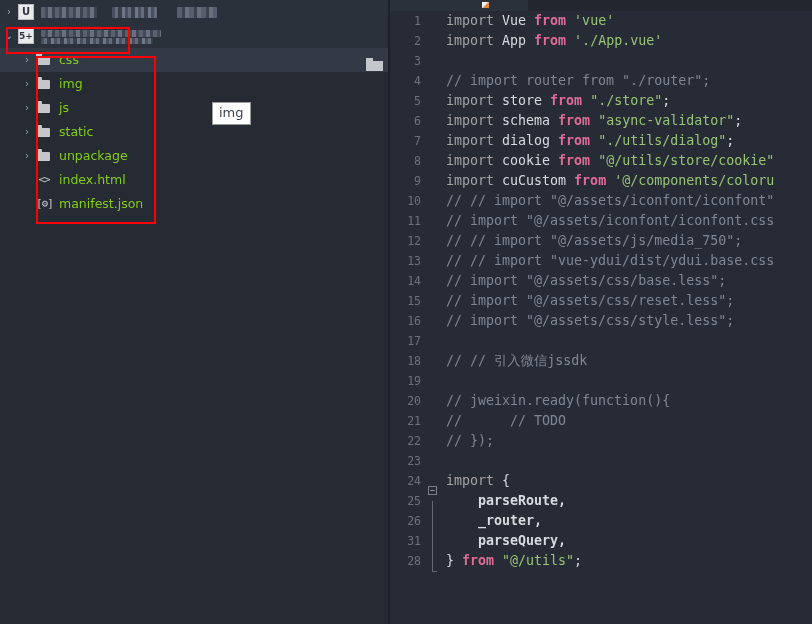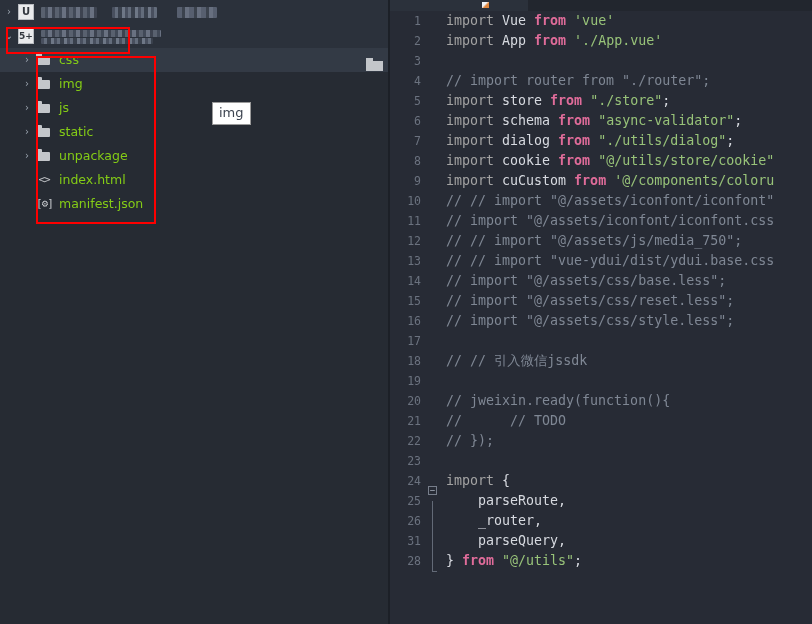--- a/index.html
+++ b/index.html
@@ -286,21 +286,21 @@
   }
   .codetext { flex: 1 1 auto; padding-left: 6px; }
 
   
   .kw      { color: #a3a3a3; }
   .ident   { color: #d7dae0; }
   .from    { color: #e06c9a; font-weight: bold; }
   .str     { color: #98c379; }
   .cmt     { color: #7f8794; }
   .punc    { color: #d7dae0; }
-  .prop    { color: #d7dae0; }
+  .prop    { color: #d7dae0; font-weight: bold; }
 </style>
 </head>
 <body>
 
 <div id="app">
 
   <div class="explorer">
 
     <div class="tree-row header-row" style="top:0">
       <span class="arrow">›</span>

